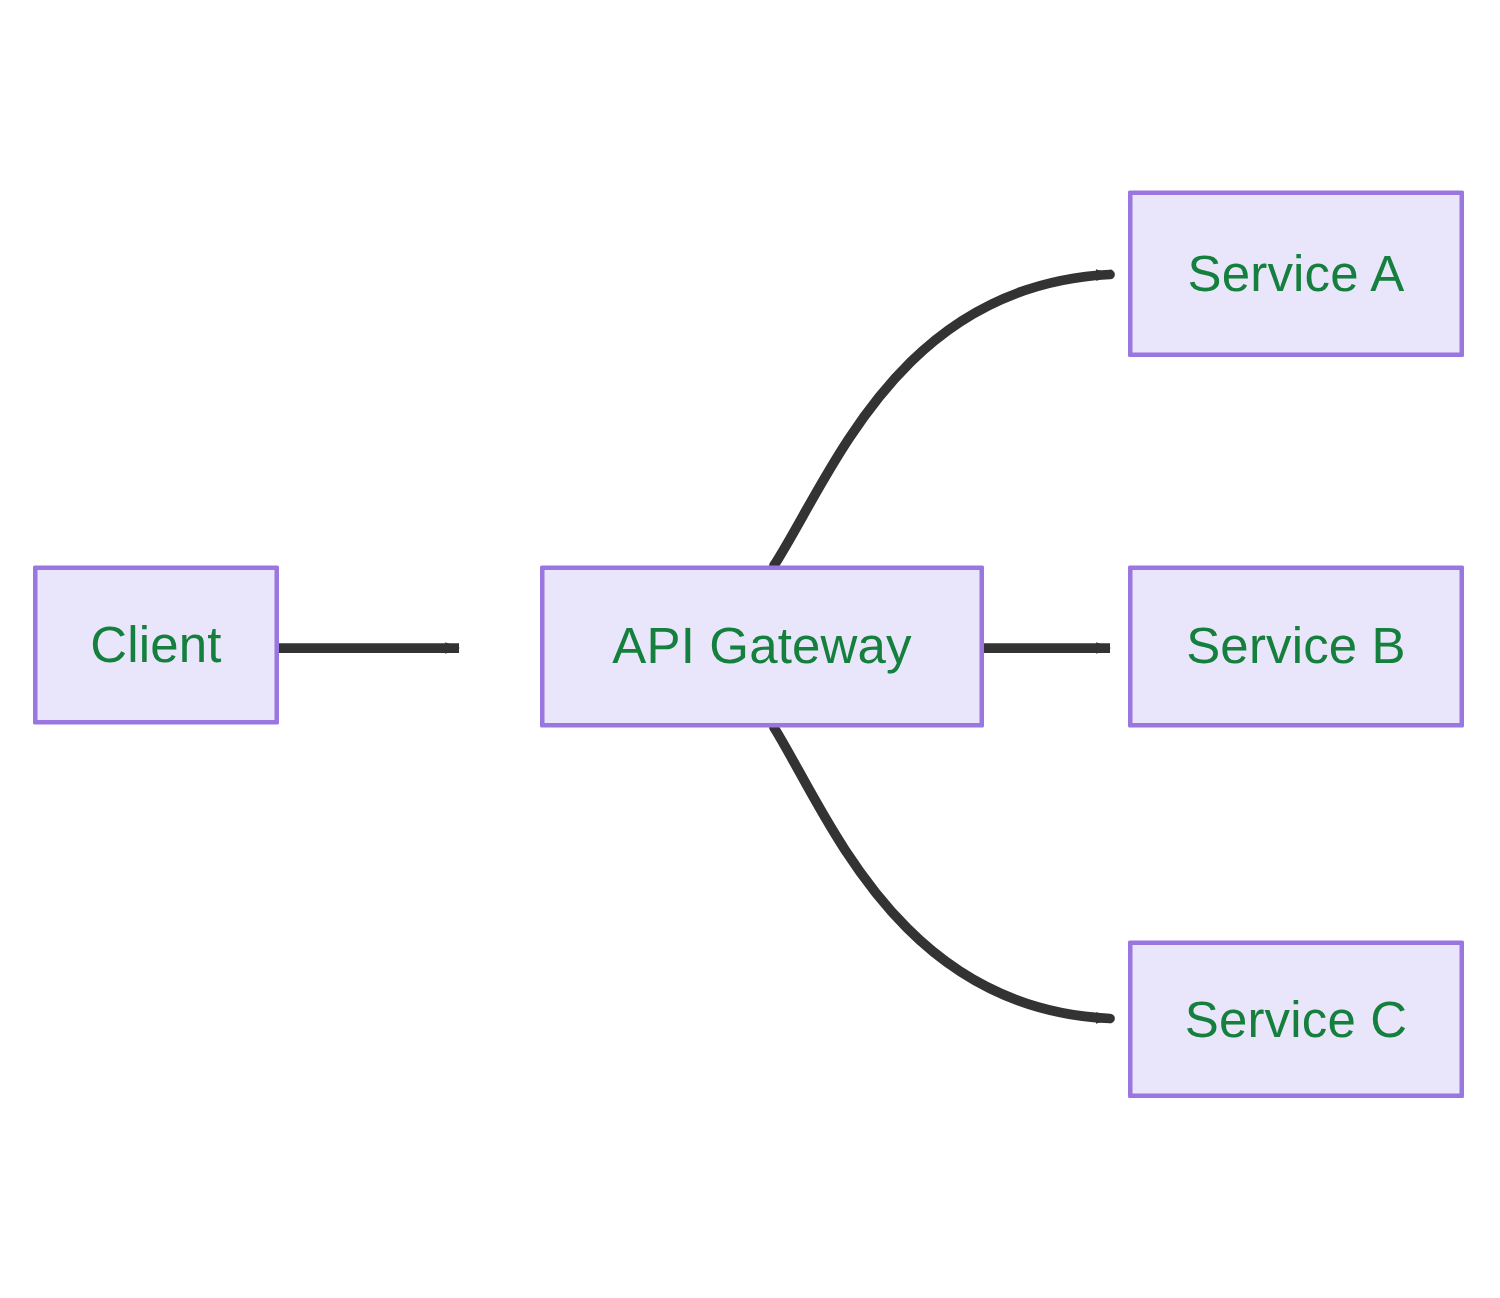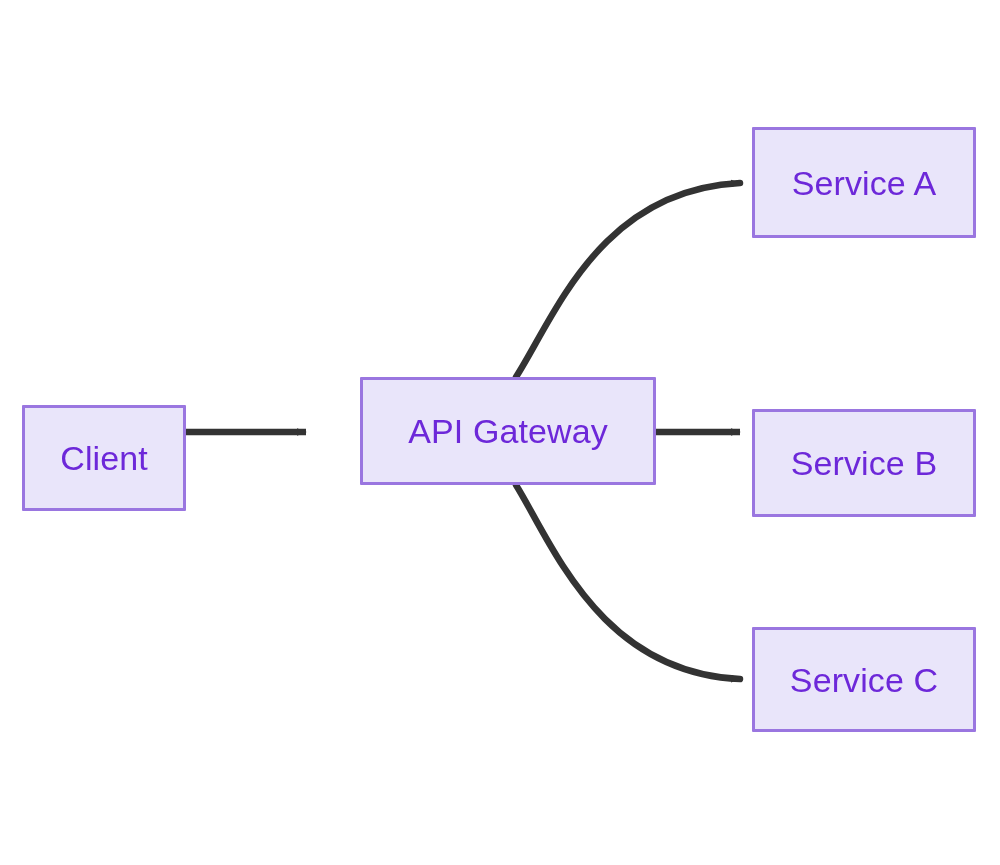--- a/index.html
+++ b/index.html
@@ -30,32 +30,32 @@
     position: absolute;
     box-sizing: border-box;
     background: #e9e5fa;
     border: 3px solid #9a76e0;
     border-radius: 1px;
     display: flex;
     align-items: center;
     justify-content: center;
   }
   .node-label {
-    color: #6d28d9;
+    color: #15803d;
     font-size: 34px;
     font-family: "Liberation Sans", sans-serif;
     font-weight: 400;
     letter-spacing: 0.1px;
     white-space: nowrap;
     line-height: 1;
   }
-  #node-client   { left: 22px;  top: 377px; width: 164px; height: 106px; margin-top: 28px; }
+  #node-client   { left: 22px;  top: 377px; width: 164px; height: 106px; }
   #node-gateway  { left: 318px; top: 377px; width: 296px; height: 108px; margin-left: 42px; }
   #node-servicea { left: 752px; top: 127px; width: 224px; height: 111px; }
-  #node-serviceb { left: 752px; top: 377px; width: 224px; height: 108px; margin-top: 32px; }
+  #node-serviceb { left: 752px; top: 377px; width: 224px; height: 108px; }
   #node-servicec { left: 752px; top: 627px; width: 224px; height: 105px; }
 </style>
 </head>
 <body>
 
 <div id="diagram-canvas">
 
   <svg id="edge-layer" viewBox="0 0 1000 865" width="1000" height="865" xmlns="http://www.w3.org/2000/svg">
     <defs>
       <marker id="arrowhead" markerWidth="10" markerHeight="8" refX="9.2" refY="4" orient="auto" markerUnits="userSpaceOnUse">

